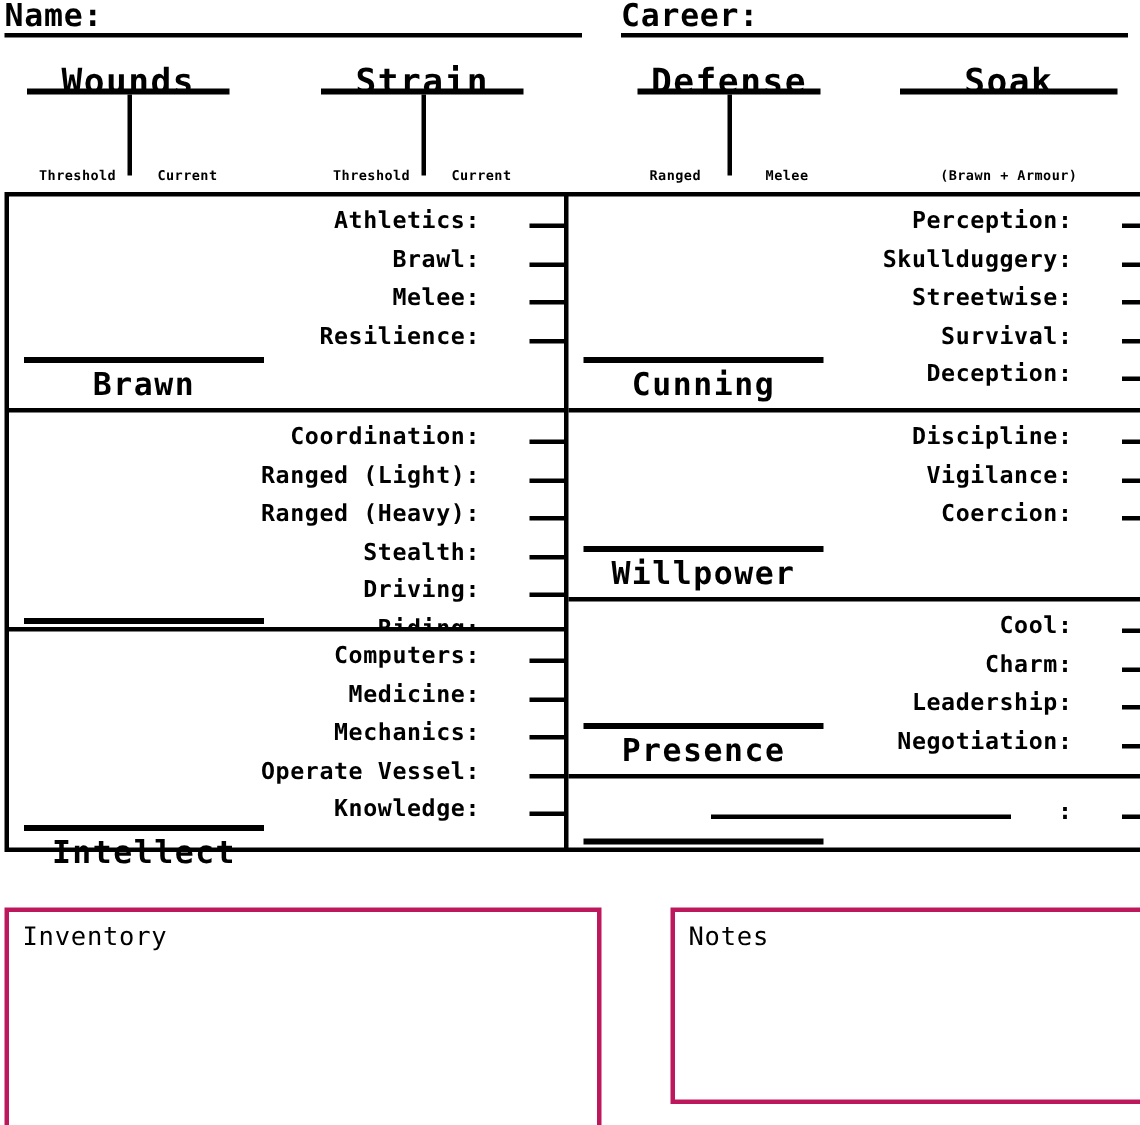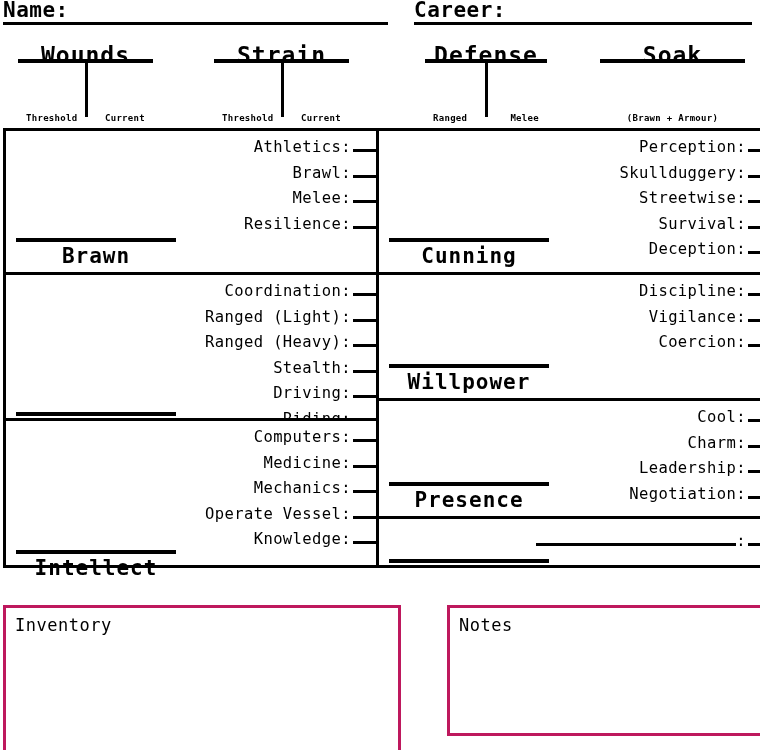--- a/index.html
+++ b/index.html
@@ -65,22 +65,22 @@
     font-size:21px;font-weight:bold;letter-spacing:1px;
     line-height:28px;text-align:center;width:160px;white-space:nowrap;
   }
 
   .skills{
     position:absolute;right:8px;top:4px;
     display:flex;flex-direction:column;align-items:flex-end;
   }
   .skill{
     display:flex;align-items:baseline;justify-content:flex-start;
-    font-size:15.5px;font-weight:normal;letter-spacing:.4px;
-    line-height:25.5px;white-space:nowrap;
+    font-size:15.5px;font-weight:bold;letter-spacing:.4px;
+    line-height:25.5px;white-space:nowrap;gap:31px;
   }
   .skill .sn{}
   .skill .blank{
     display:inline-block;width:25px;height:3px;background:#000;
     margin-left:2px;margin-bottom:3px;
   }
   .skill.empty .sn{
     display:inline-block;height:3px;background:#000;width:200px;margin-bottom:3px;
   }
 

